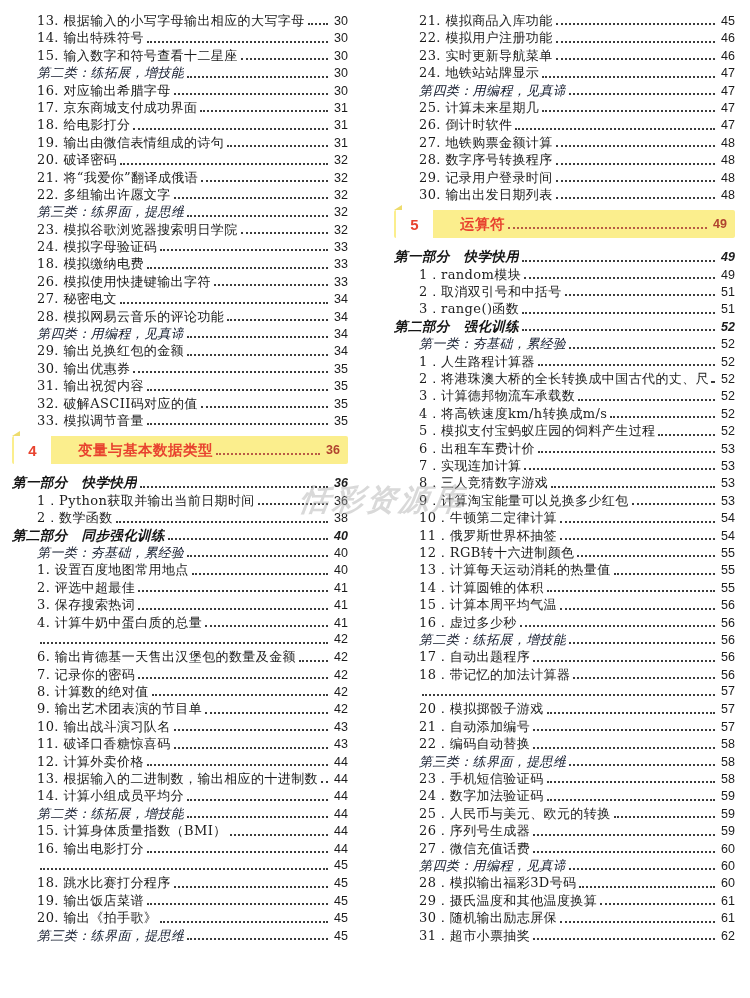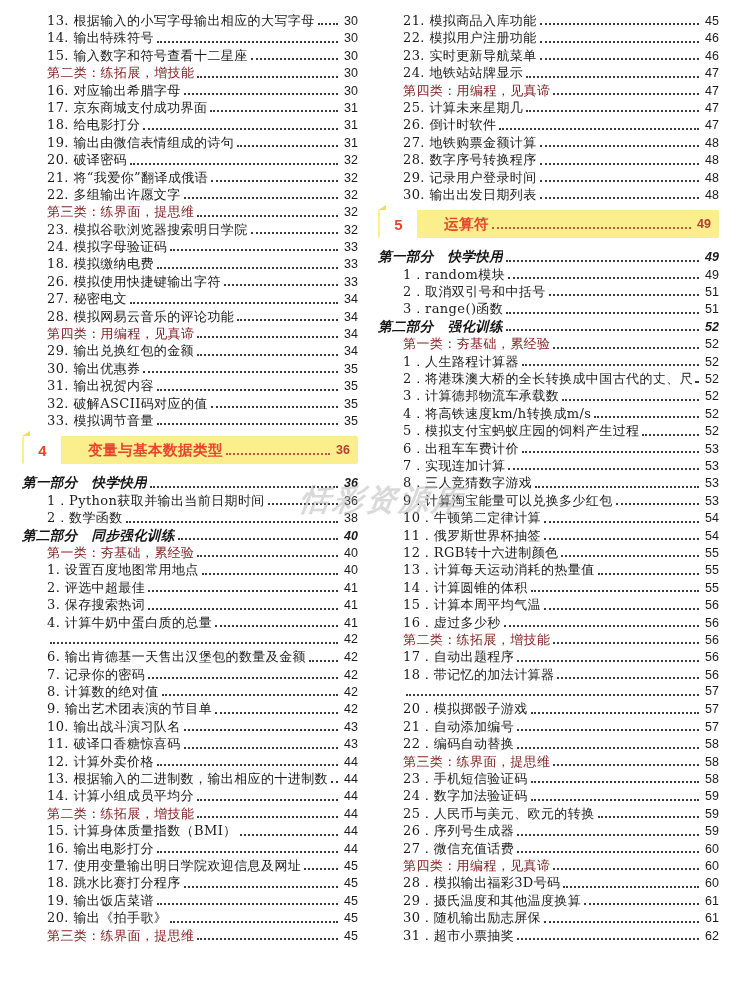--- a/index.html
+++ b/index.html
@@ -4,39 +4,39 @@
 <style>
   html,body{margin:0;padding:0;background:#ffffff;}
   #page{
     position:relative;
     width:750px;height:998px;
     background:#ffffff;
     overflow:hidden;
     font-family:"DejaVu Serif", serif;
   }
   .col{position:absolute;top:12px;}
-  #col-left{left:22px;width:336px;}
-  #col-right{left:378px;width:341px;}
+  #col-left{left:12px;width:336px;}
+  #col-right{left:394px;width:341px;}
 
   .row{
     display:flex;
     align-items:baseline;
     height:17.4px;
     font-size:13px;
     color:#1b1b1b;
     line-height:17.4px;
   }
   .row .txt{
     white-space:nowrap;
     overflow:hidden;
     letter-spacing:0.4px;
   }
   .row.item{padding-left:25px;}
   .row.category{padding-left:25px;}
-  .row.category .txt{color:#7f1d1d;}
+  .row.category .txt{color:#0f172a;font-style:italic;}
   .row.part{
     font-family:"Liberation Sans", sans-serif;
     font-weight:bold;
     font-size:13.5px;
     color:#151515;
     font-style:italic;
   }
   .leader{
     flex:1 1 auto;
     min-width:4px;
@@ -344,21 +344,20 @@
         <span class="txt">15. 计算身体质量指数（BMI）</span>
         <div class="leader"></div>
         <span class="pg">44</span>
       </div>
       <div class="row item">
         <span class="txt">16. 输出电影打分</span>
         <div class="leader"></div>
         <span class="pg">44</span>
       </div>
       <div class="row item">
-        <span class="txt">17. 使用变量输出明日学院欢迎信息及网址</span>
         <div class="leader"></div>
         <span class="pg">45</span>
       </div>
       <div class="row item">
         <span class="txt">18. 跳水比赛打分程序</span>
         <div class="leader"></div>
         <span class="pg">45</span>
       </div>
       <div class="row item">
         <span class="txt">19. 输出饭店菜谱</span>

